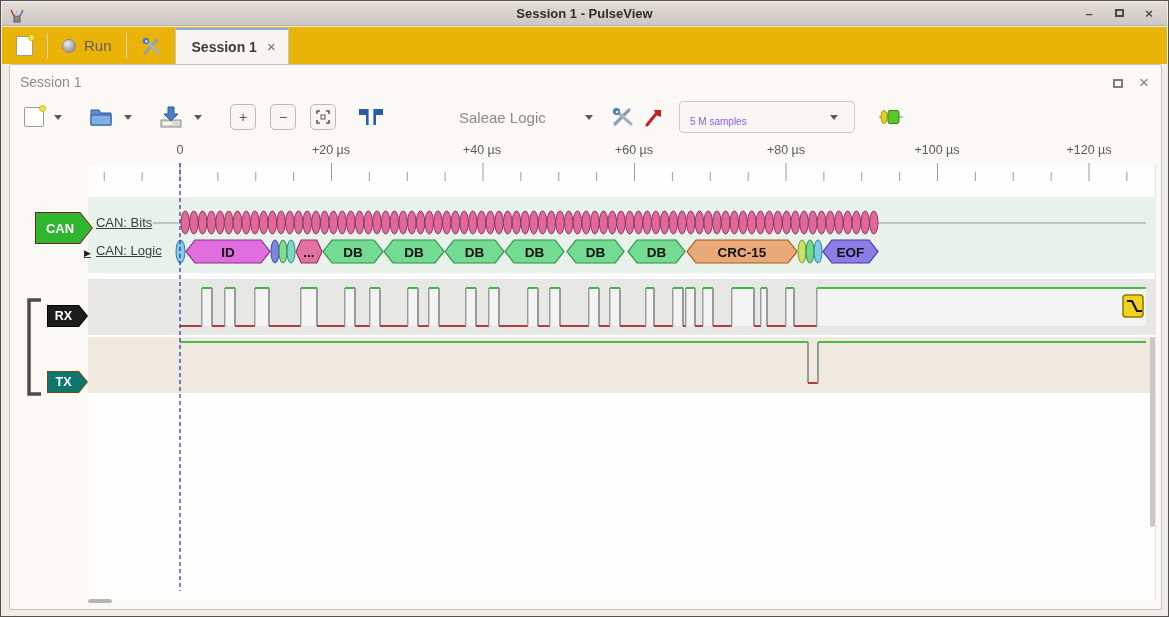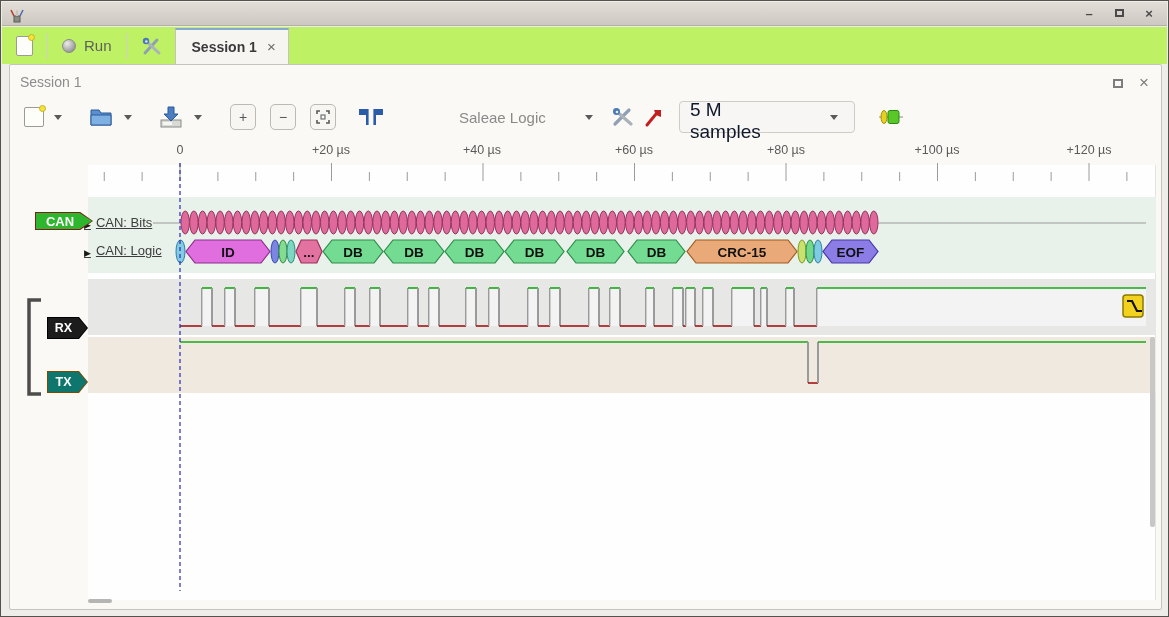--- a/index.html
+++ b/index.html
@@ -15,21 +15,21 @@
   .titlebar .title { position:absolute; left:0; right:0; top:4px; text-align:center;
                      font-size:13px; font-weight:bold; color:#2e2e2e; }
   .win-btns { position:absolute; right:10px; top:3px; display:flex; gap:14px; align-items:center; }
   .win-btn { width:16px; height:16px; display:flex; align-items:center; justify-content:center;
              color:#4a4a4a; font-size:13px; font-weight:bold; cursor:default; }
   .sq { width:9px; height:8px; border:2px solid #4a4a4a; display:inline-block; }
   .logo { position:absolute; left:7px; top:4px; }
 
   
   .main-toolbar { position:absolute; left:1px; top:26px; right:1px; height:37px;
-                  background:#bef264; display:flex; align-items:center; }
+                  background:#eab308; display:flex; align-items:center; }
   .tb-sep { width:1px; height:26px; background:#d2cec8; margin:0 6px; }
   .tb-btn { height:30px; display:flex; align-items:center; padding:0 8px; border-radius:3px; }
   .run-sphere { width:14px; height:14px; border-radius:50%;
                 background:radial-gradient(circle at 35% 30%, #ececec, #a8a8a8 60%, #7c7c7c);
                 border:1px solid #8a8a8a; margin-right:8px; }
   .run-text { font-size:15px; color:#5f5f5f; }
   .page-icon { position:relative; width:17px; height:20px; background:#fdfdfa;
                border:1px solid #9a9a96; border-radius:2px; }
   .page-icon .dot { position:absolute; right:-3px; top:-3px; width:7px; height:7px;
                     border-radius:50%; background:#f5e23a; border:1px solid #c8b420; }
@@ -50,21 +50,21 @@
   .s-toolbar { position:absolute; left:0; top:30px; right:0; height:44px;
                display:flex; align-items:center; }
   .s-btn { display:flex; align-items:center; justify-content:center; height:32px; padding:0 4px; }
   .caret { width:0; height:0; border-left:4px solid transparent; border-right:4px solid transparent;
            border-top:5px solid #5a5a5a; margin:0 6px; }
   .sq-btn { width:26px; height:26px; border:1px solid #bdb9b3; border-radius:5px;
             background:#f7f6f3; display:flex; align-items:center; justify-content:center;
             font-size:14px; color:#555; margin:0 7px; }
   .combo { height:32px; border:1px solid #cfccc6; border-radius:4px; background:#f7f6f4;
            display:flex; align-items:center; padding:0 10px; margin:0 5px; }
-  .combo .val { font-size:19px; color:#0f172a; margin-right:28px;margin-top:8px; }
+  .combo .val { font-size:10px; color:#8b5cf6; margin-right:28px;margin-top:8px; }
   .device { display:flex; align-items:center; margin:0 8px 0 70px; }
   .device .val { font-size:15px; color:#8a8a8a; width:120px; }
 
   
   .left-pane { position:absolute; left:1px; top:75px; width:77px; bottom:1px; background:#faf9f6; }
   .trace-bg { position:absolute; left:78px; top:100px; width:1068px; bottom:9px;
               background:#fefefe; border-right:1px solid #e3e3e3; }
   .band { position:absolute; left:78px; width:1068px; }
   .band-decode { top:132px; height:76px; background:#e9f2ea; }
   .band-rx { top:214px; height:56px; background:#e7e7e6; }
@@ -92,20 +92,21 @@
 <div class="window">
 
   <div class="titlebar">
     <svg class="logo" width="16" height="17">
       <rect x="5" y="10" width="6" height="6" fill="#8a8a86" stroke="#5a5a56"></rect>
       <path d="M8 10 V3" stroke="#c8c2b8" stroke-width="2"></path>
       <path d="M5 10 L2 4" stroke="#b04030" stroke-width="1.6"></path>
       <path d="M11 10 L14 4" stroke="#4a6ab0" stroke-width="1.6"></path>
       <circle cx="8" cy="3" r="1.6" fill="#e0d8c8"></circle>
     </svg>
+    <div class="title">Session 1 - PulseView</div>
     <div class="win-btns">
       <span class="win-btn">–</span>
       <span class="win-btn">
           <span class="sq"></span>
         </span>
       <span class="win-btn">×</span>
     </div>
   </div>
 
   <div class="main-toolbar">
@@ -218,24 +219,24 @@
 
     <div class="row-label" style="left:74px; top:150px;">
       <span class="tri">▶</span>
       <span>CAN: Bits</span>
     </div>
     <div class="row-label" style="left:74px; top:178px;">
       <span class="tri">▶</span>
       <span>CAN: Logic</span>
     </div>
 
-    <div class="chan-tag arrowclip" style="left:25px; top:147px; width:58px; height:18px; background:#7f1d1d; font-size:13px;text-align:right;">
+    <div class="chan-tag arrowclip" style="left:25px; top:147px; width:58px; height:32px; background:#7f1d1d; font-size:13px;text-align:right;">
       <span class="inner arrowclip" style="background:#2eb62e;">CAN</span>
     </div>
-    <div class="chan-tag arrowclip" style="left:37px; top:252px; width:41px; height:22px; background:#000; font-size:12.5px;">
+    <div class="chan-tag arrowclip" style="left:37px; top:240px; width:41px; height:22px; background:#000; font-size:12.5px;">
       <span class="inner arrowclip" style="background:#1c1c1c;">RX</span>
     </div>
     <div class="chan-tag arrowclip" style="left:37px; top:306px; width:41px; height:22px; background:#7a4c00; font-size:12.5px;">
       <span class="inner arrowclip" style="background:#0f766e;">TX</span>
     </div>
 
     <div class="hscroll"></div>
     <div class="vscroll"></div>
   </div>
 

